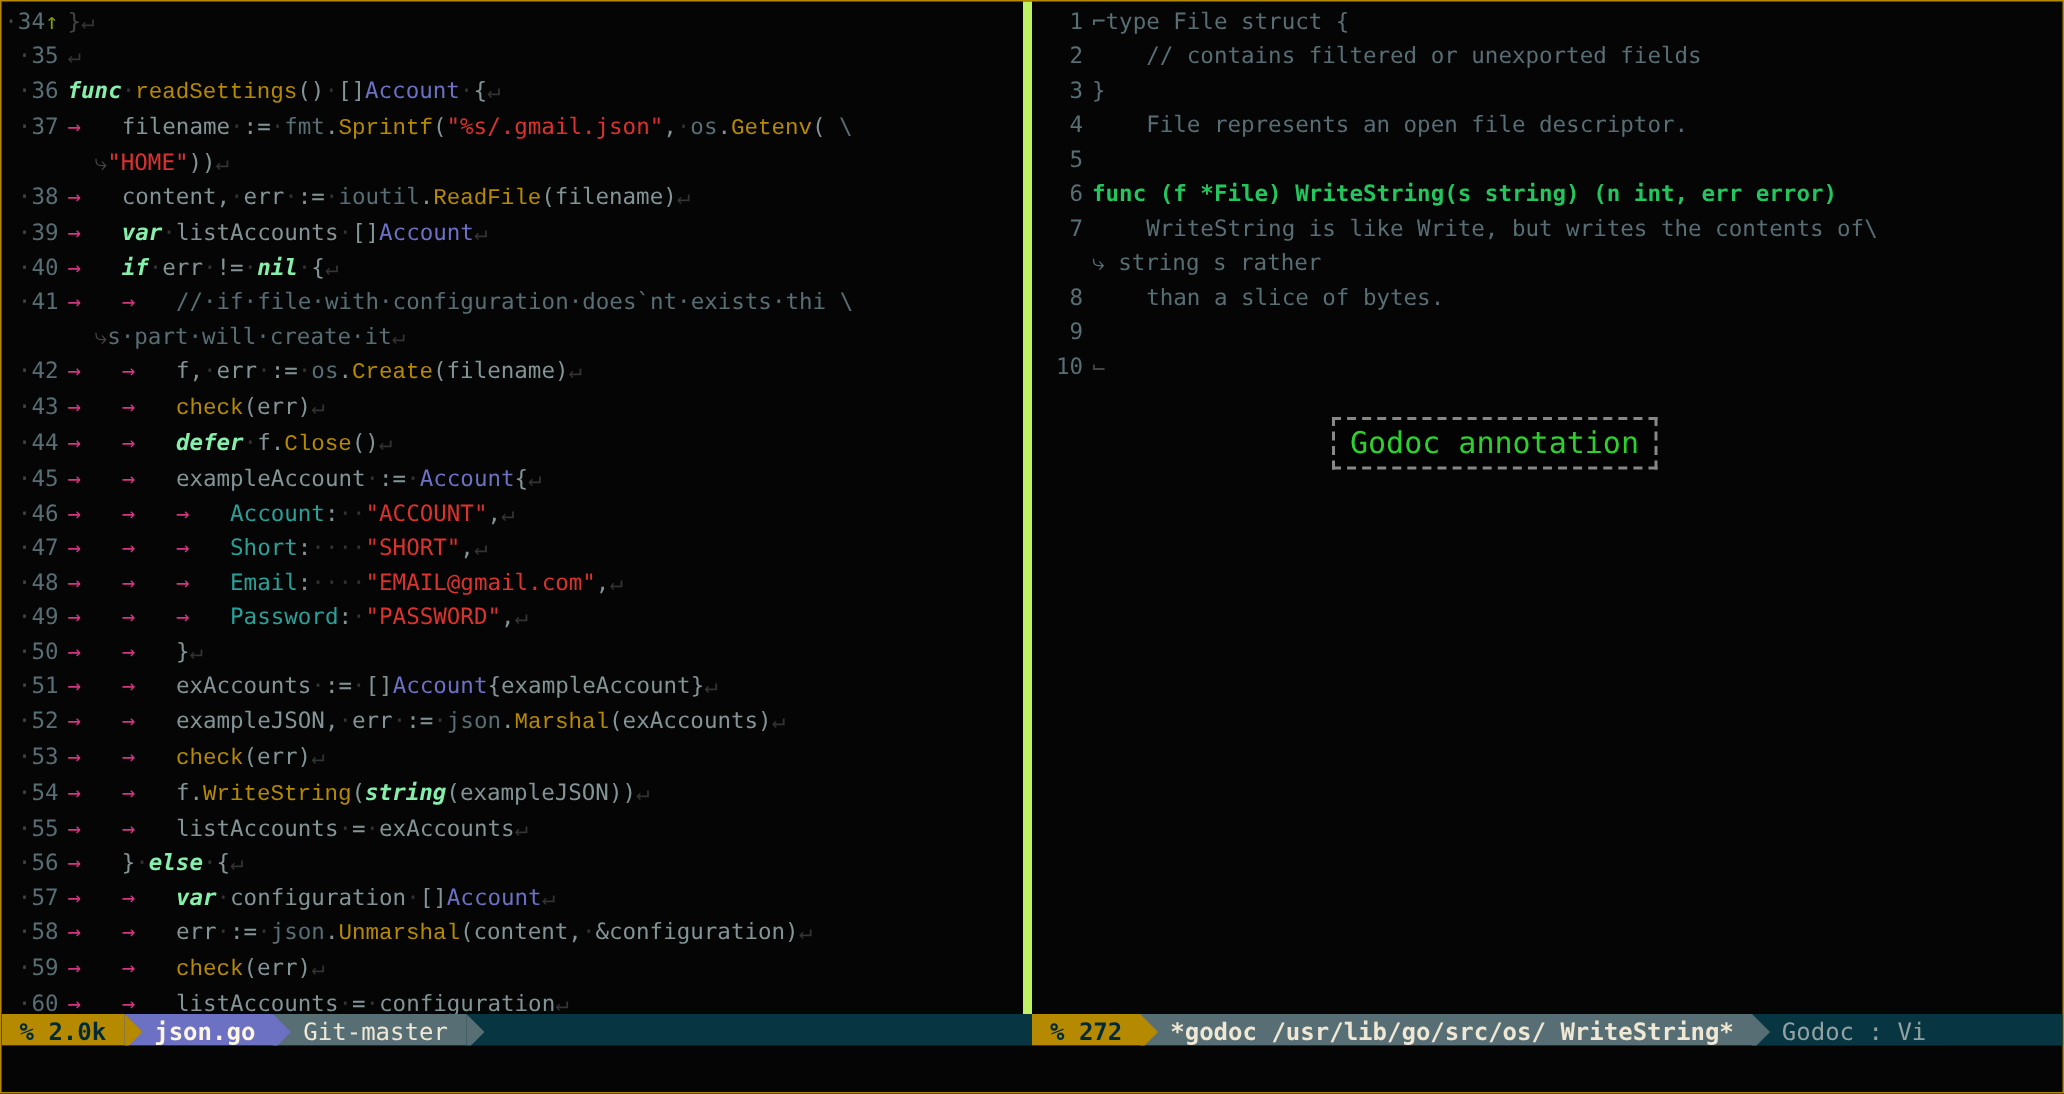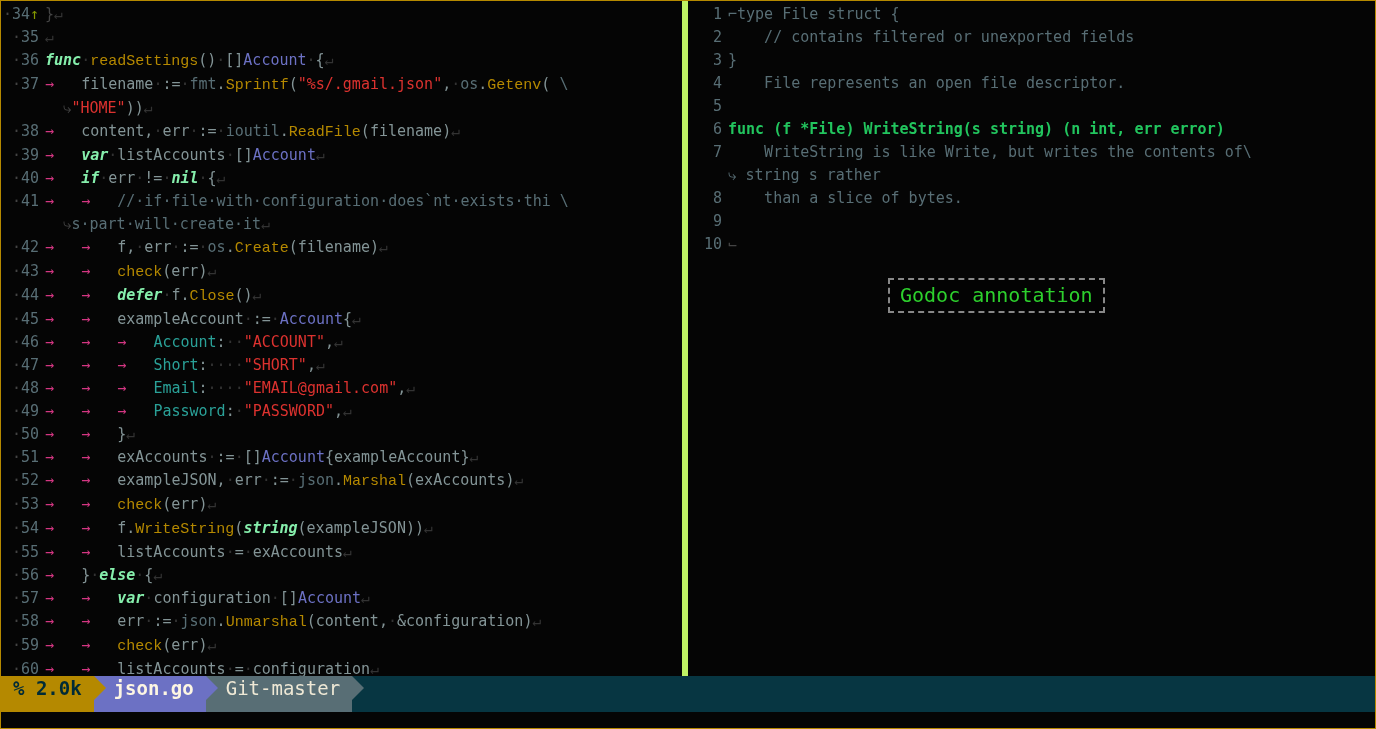--- a/index.html
+++ b/index.html
@@ -59,24 +59,24 @@
   .cm { color: #586e75; }                       
   .ws { color: #333; }                          
   .nl { color: #333; }                          
   .arrow { color: #d33682; }                    
   .mk { color: #444; }
   .doc { color: #586e75; }
   .docg{ color: #22c55e; font-weight: bold; }
   .statusbar {
     position: relative;
     width: 100%;
-    height: 36px;
+    height: 21px;
     background: #073642;
     display: flex;
-    font-size: 19px;
+    font-size: 16px;
     line-height: 24px;
   }
   .sb-half { width: 50%; display: flex; overflow: hidden; white-space: nowrap;}
   .seg {
     padding: 0 12px;
     position: relative;
   }
   .seg::after {
     content: "";
     position: absolute;
@@ -116,13 +116,18 @@
     <div class="annotation" style="top:262px;left:200px;margin-top:15px;">Godoc annotation</div>
   </div>
 </div>
 
 <div class="statusbar">
   <div class="sb-half">
     <div class="seg seg1">% 2.0k</div>
     <div class="seg seg2">json.go</div>
     <div class="seg seg3">Git-master</div>
   </div>
+  <div class="sb-half">
+    <div class="seg seg1">% 272</div>
+    <div class="seg seg2b">*godoc /usr/lib/go/src/os/ WriteString*</div>
+    <div class="seg seg-last">Godoc : Vi</div>
+  </div>
 </div>
 
 </body></html>

